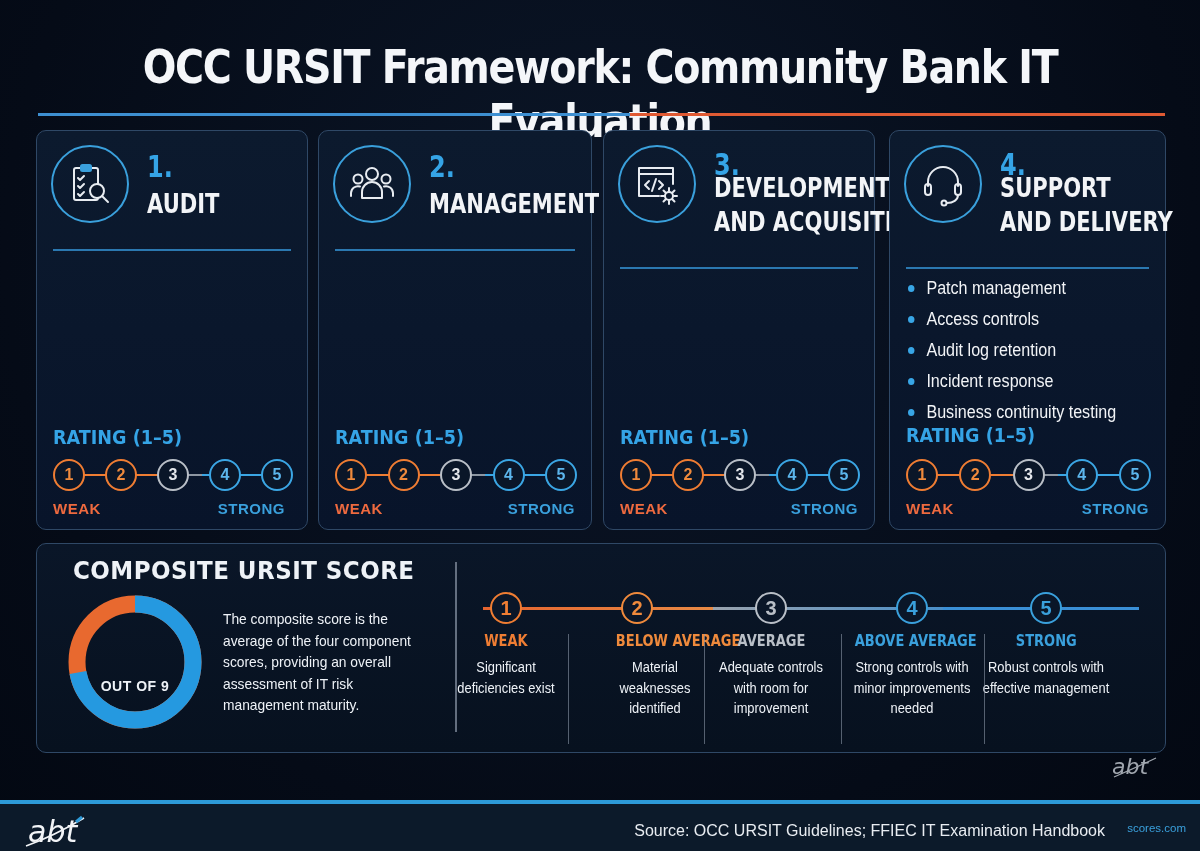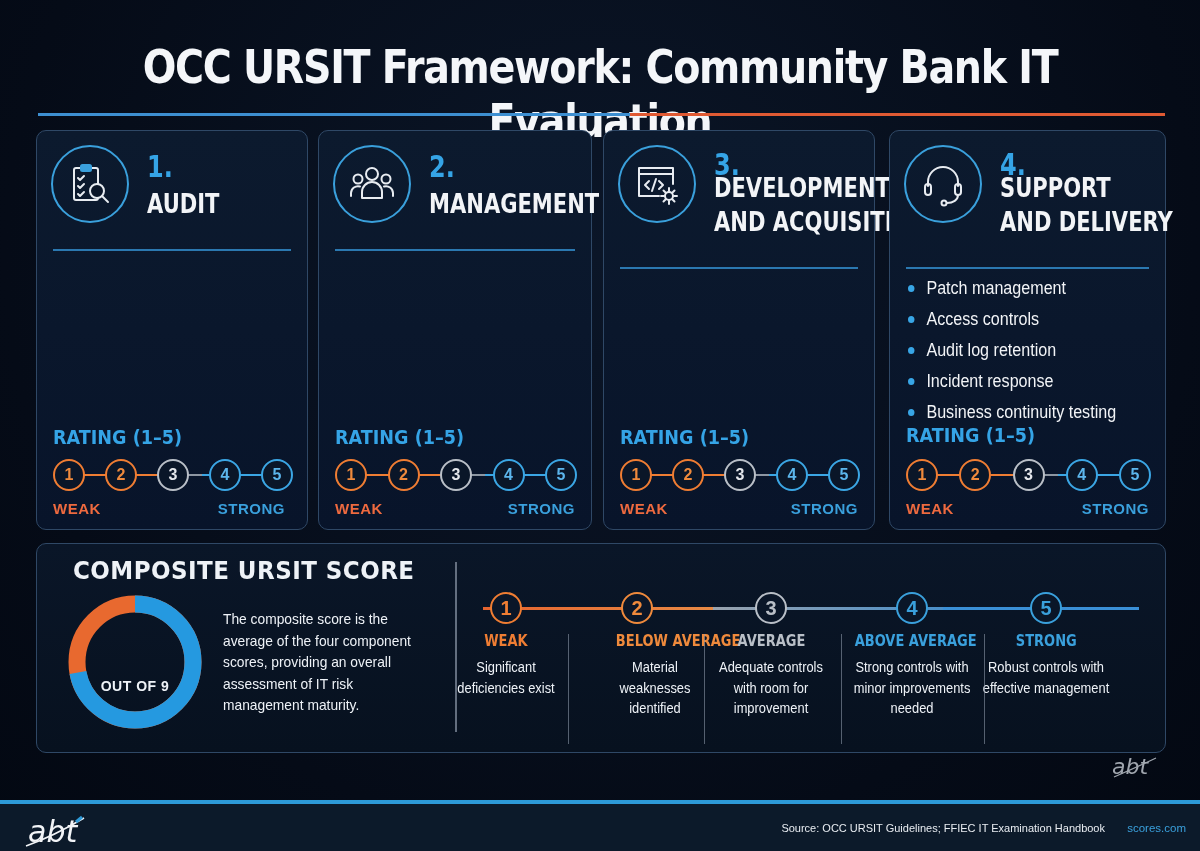--- a/index.html
+++ b/index.html
@@ -112,21 +112,21 @@
     transform: scaleX(0.84); display: inline-block;
   }
   .sc-desc { margin-top: 7px; font-size: 14px; line-height: 20.5px; color: #eef2f7; transform: scaleX(0.92); }
   .sc-sep { position: absolute; top: 90px; width: 1px; height: 110px; background: #8a96a6; opacity: 0.6; }
 
   .footer {
     position: absolute; left: 0; top: 800px; width: 1200px; height: 51px;
     background: #0c1a2a; border-top: 4px solid #2d9ad8;
   }
   .footer-source {
-    position: absolute; right: 95px; top: 18px; font-size: 11px; color: #e8ecf1;
+    position: absolute; right: 95px; top: 18px; font-size: 16px; color: #e8ecf1;
   }
   .footer-link { position: absolute; right: 14px; top: 18px; font-size: 11.5px; color: #3aa0dc; }
   .logo-footer { position: absolute; left: 24px; top: 4px; }
   .logo-corner { position: absolute; left: 1110px; top: 750px; opacity: 0.8; }
 </style>
 </head>
 <body>
 
 <div class="title">OCC URSIT Framework: Community Bank IT Evaluation</div>
 <div class="divider blue"></div>

